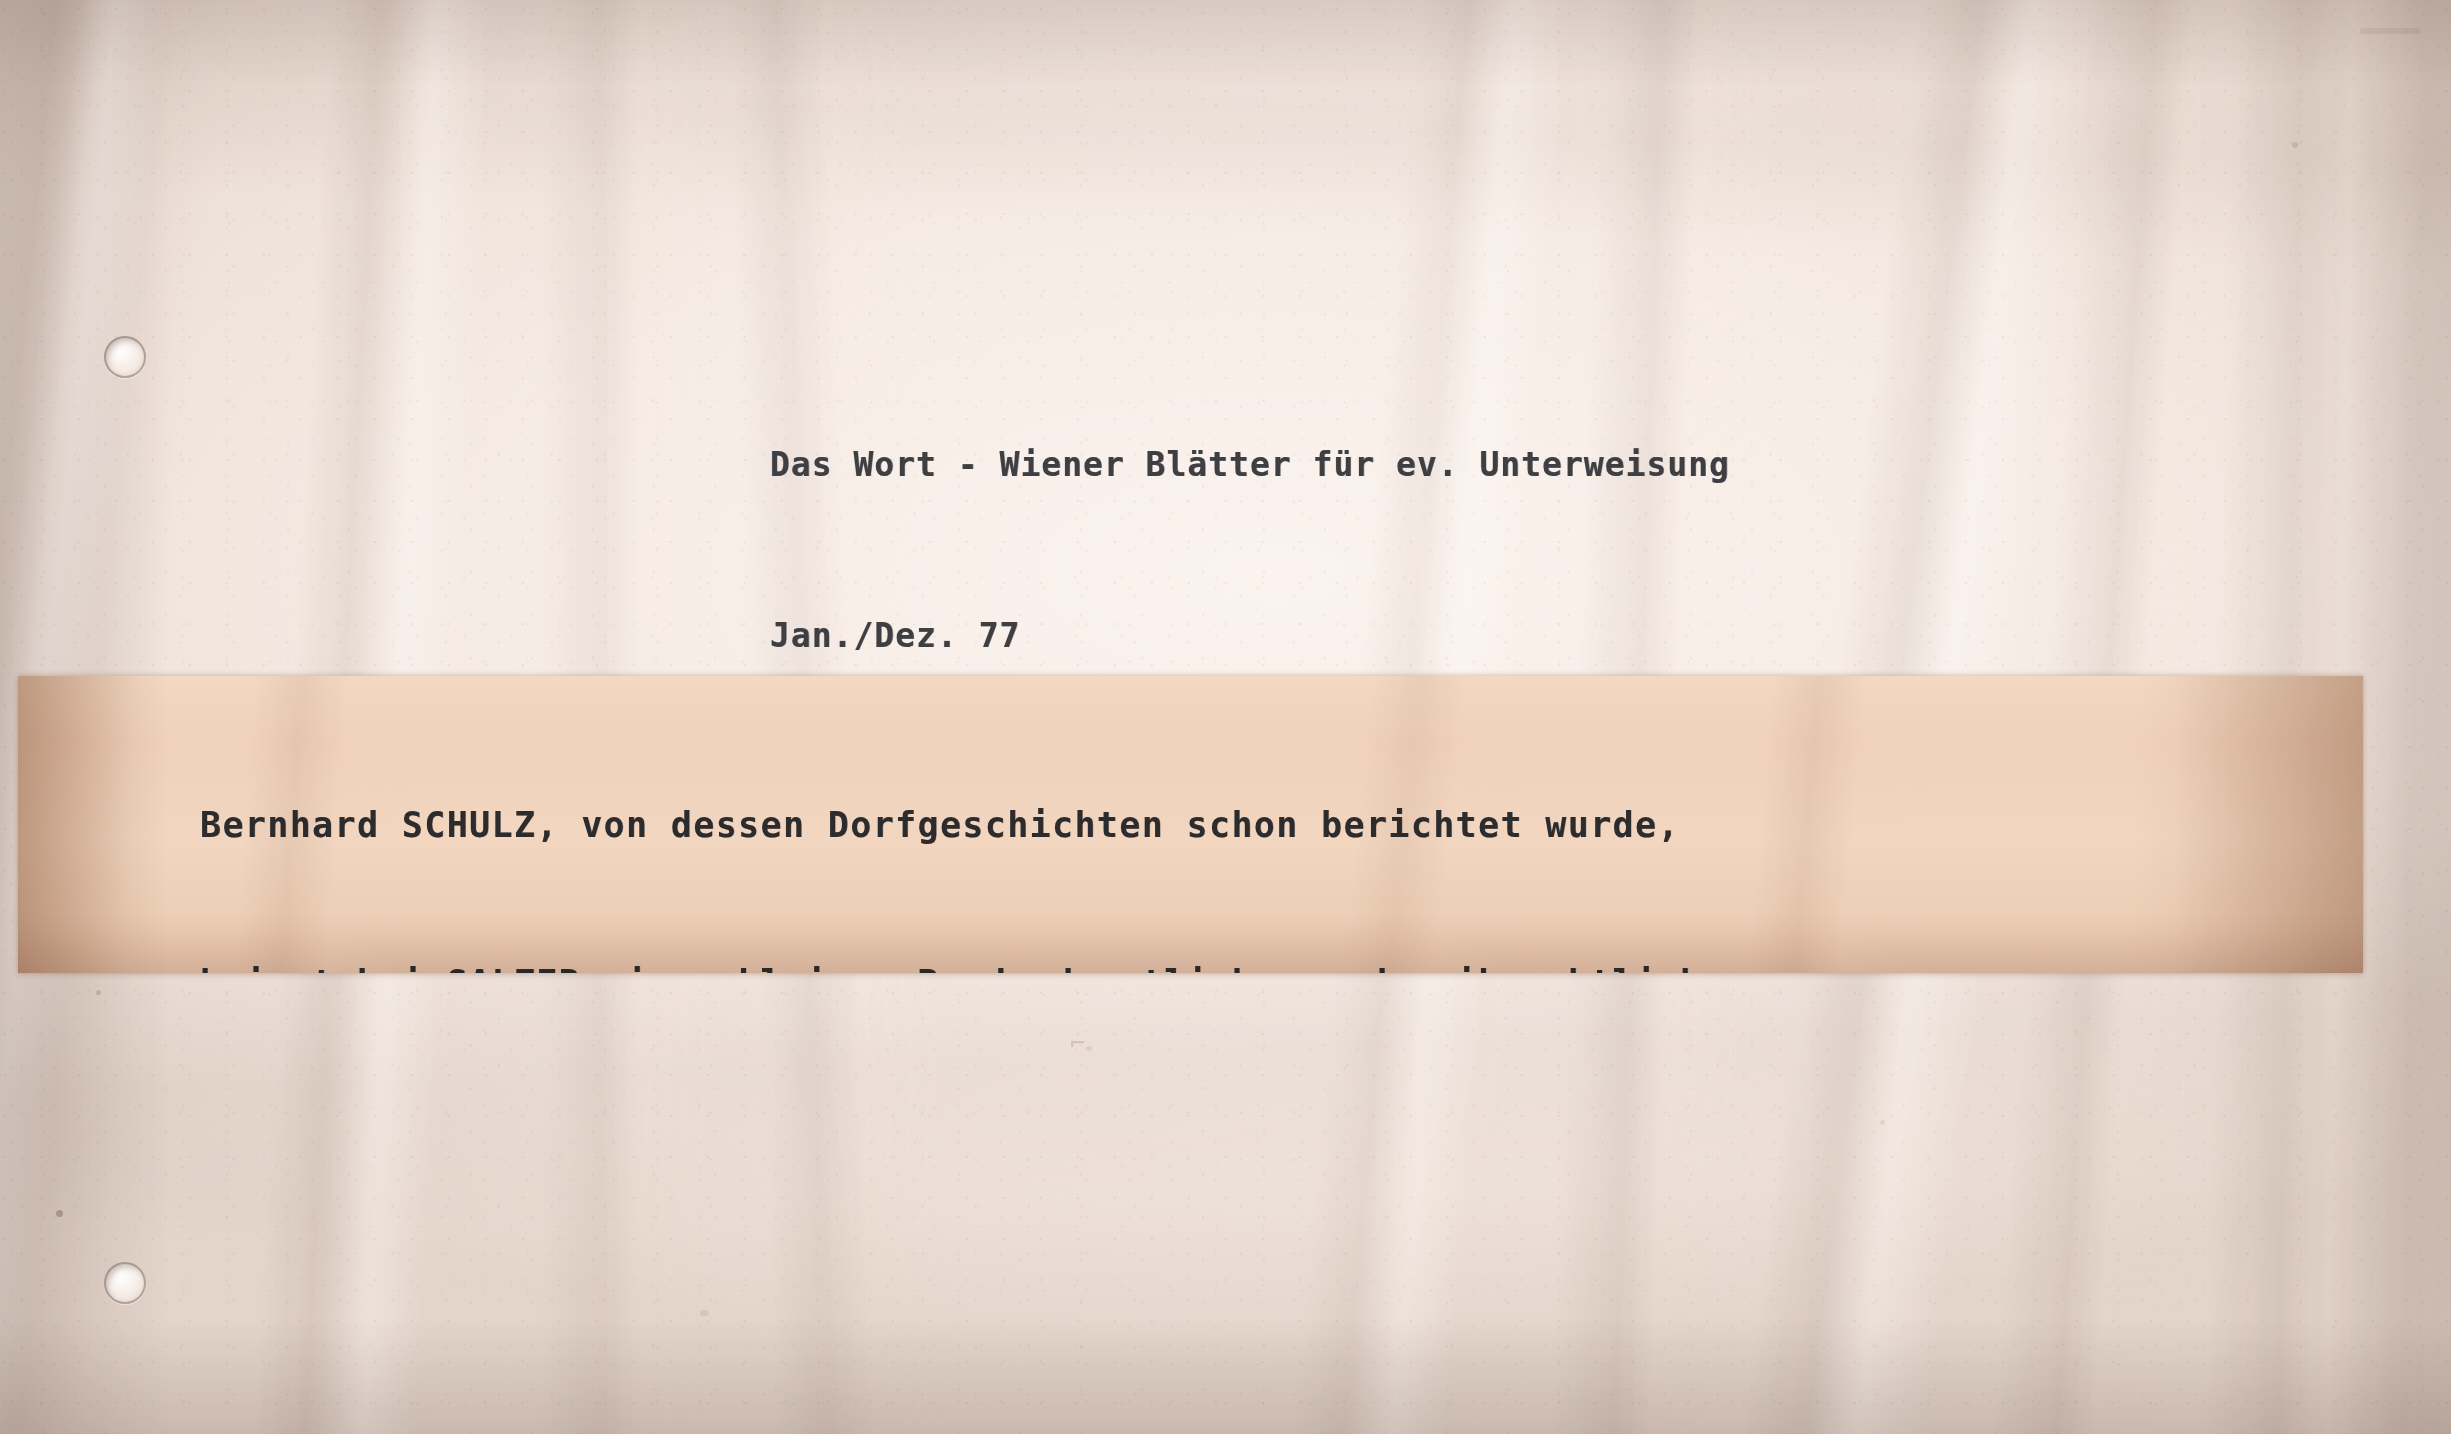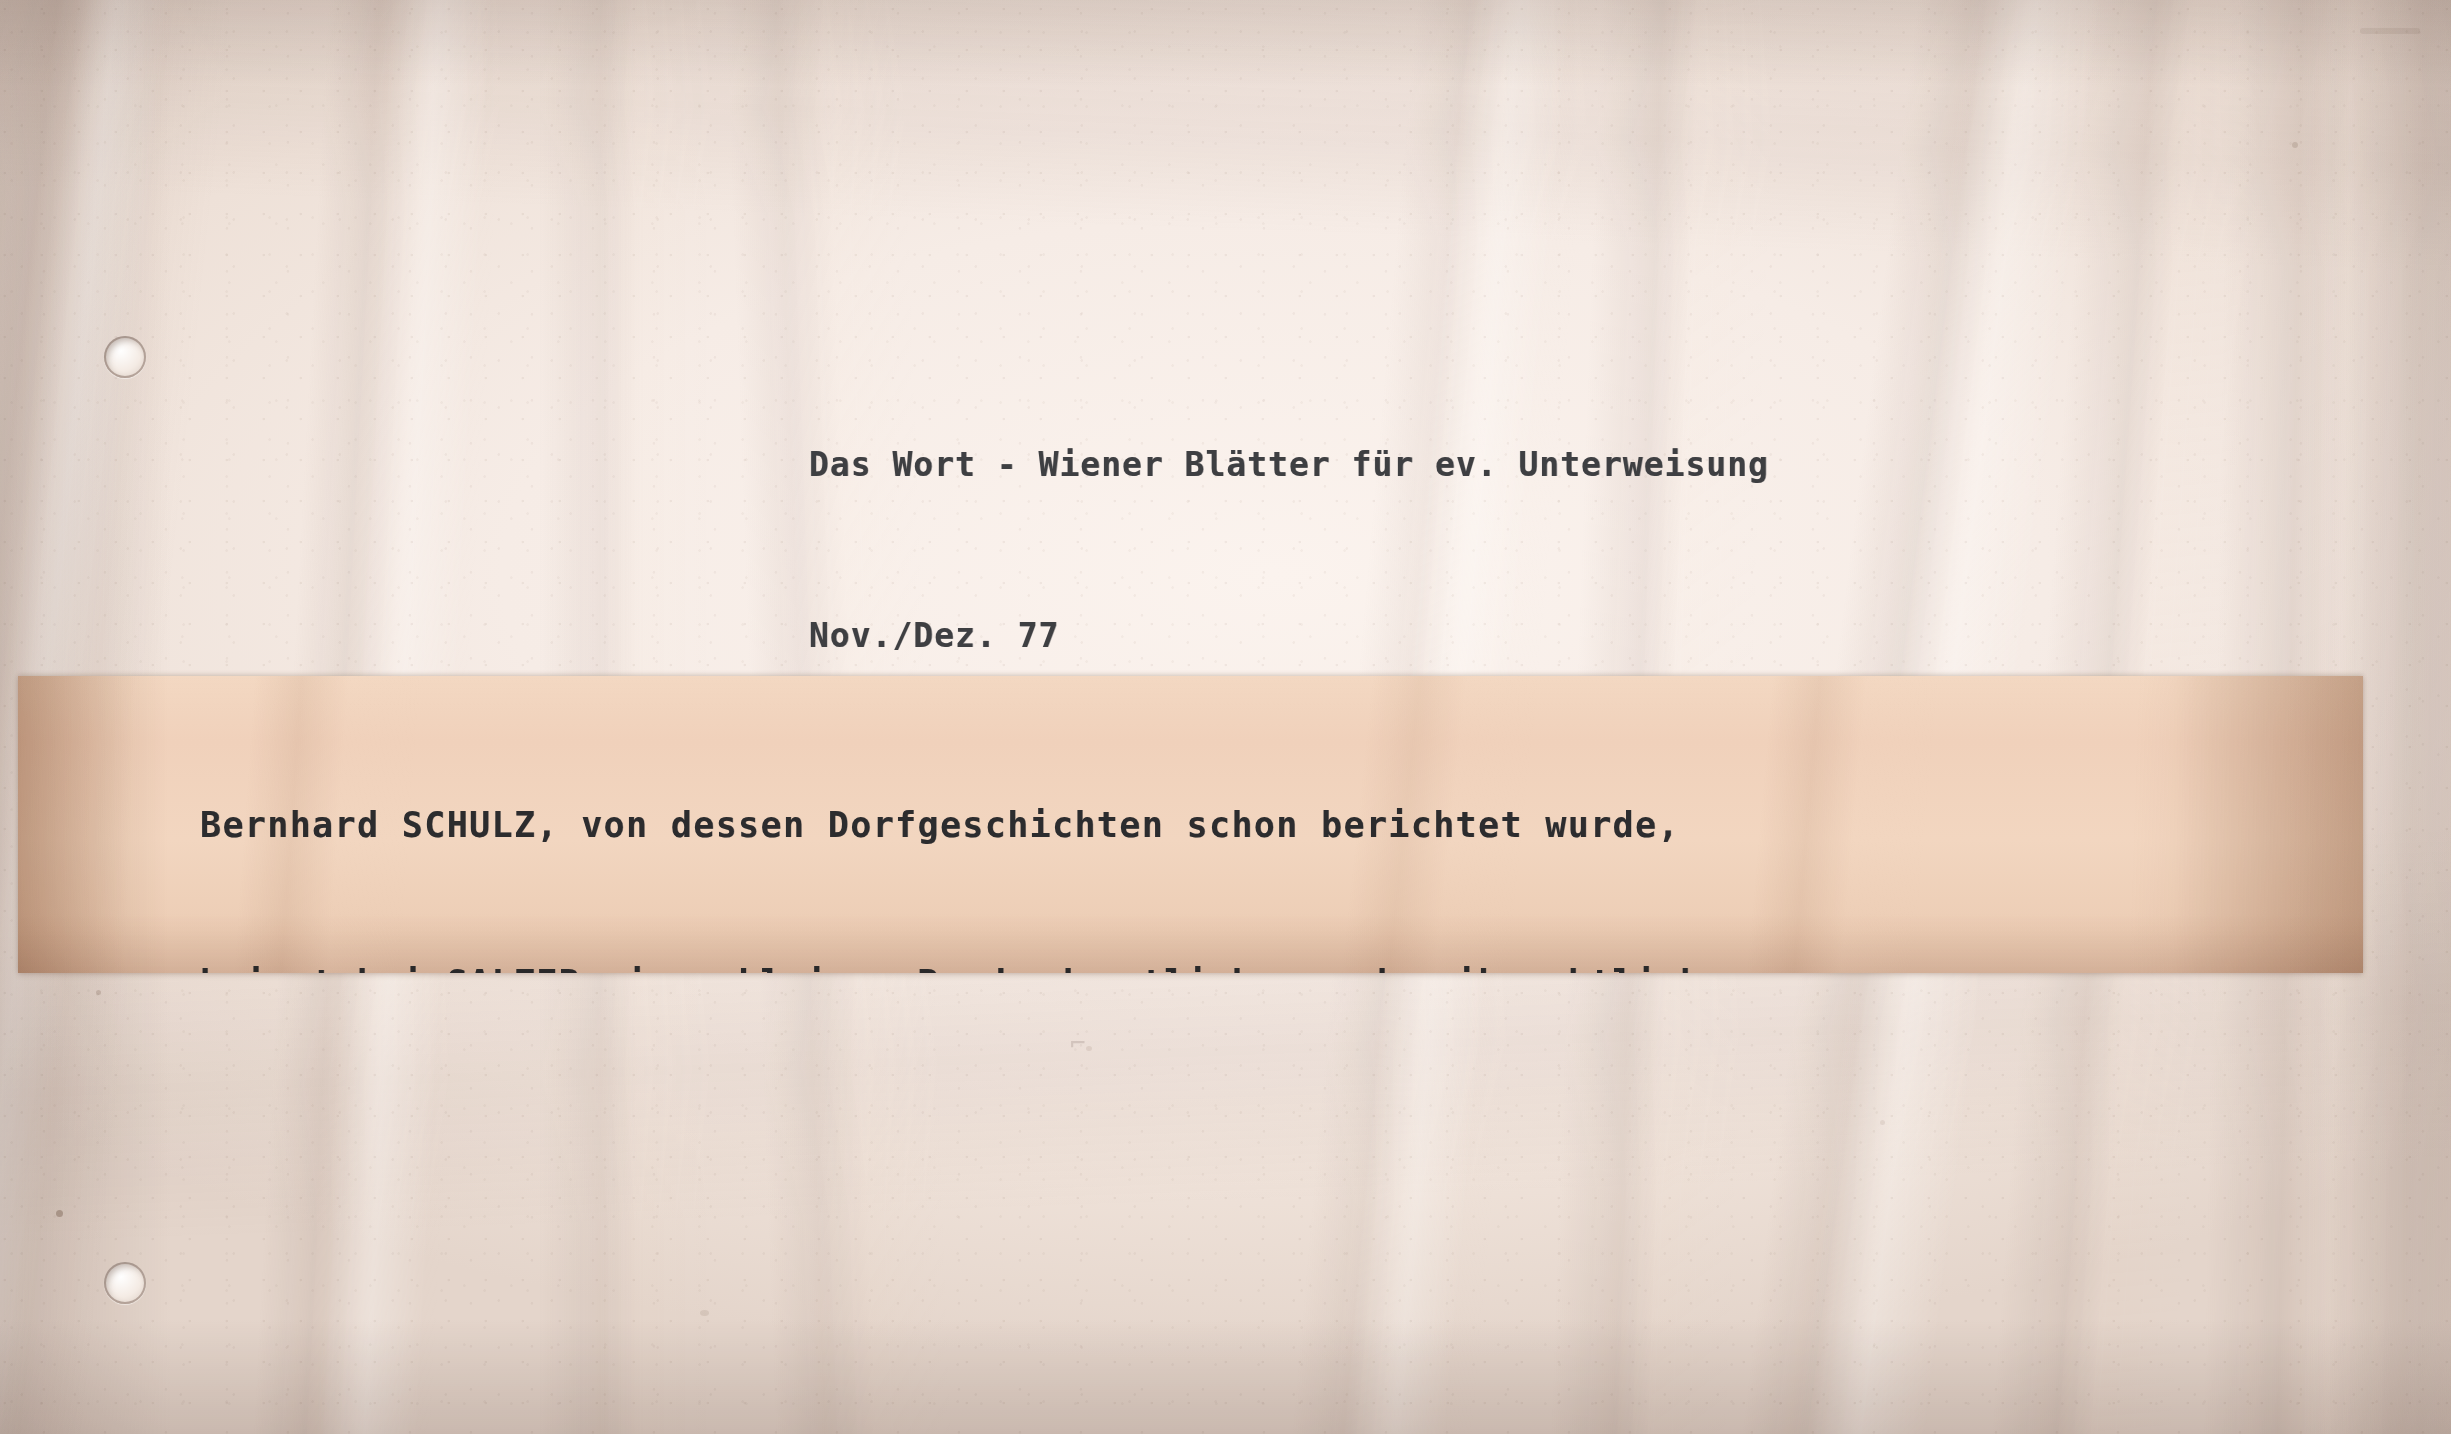--- a/index.html
+++ b/index.html
@@ -105,21 +105,21 @@
     top: 322px;
     font-family: "DejaVu Sans Mono", monospace;
     font-size: 33px;
     line-height: 57px;
     letter-spacing: 1.0px;
     color: #3e3f42;
     font-weight: 700;
     text-shadow: 0.6px 0.4px 0 rgba(70,70,75,0.45), -0.4px -0.3px 0 rgba(90,90,95,0.22);
     white-space: pre;
   }
-  .typed-header .line { display: block; margin-left: 39px; }
+  .typed-header .line { display: block; }
 
   
   .clipping {
     position: absolute;
     left: 18px;
     top: 676px;
     width: 2345px;
     height: 297px;
     background:
       linear-gradient(180deg, #f3d8c2 0%, #f0d1bb 22%, #f2d6c0 55%, #eccdb5 86%, #e3c2ab 100%);
@@ -199,21 +199,21 @@
   <div class="speck" style="left:700px; top:1310px; width:9px; height:6px; opacity:.35;"></div>
   <div class="speck" style="left:1086px; top:1046px; width:6px; height:5px; opacity:.35;"></div>
   <div class="speck" style="left:1880px; top:1120px; width:5px; height:5px; opacity:.3;"></div>
   <div class="speck" style="left:2360px; top:28px; width:60px; height:6px; border-radius:3px; opacity:.28;"></div>
 
   <div class="punch-hole" style="left:104px; top:336px;"></div>
   <div class="punch-hole" style="left:104px; top:1262px;"></div>
 
   <div class="typed-header">
     <span class="line">Das Wort - Wiener Blätter für ev. Unterweisung</span>
-    <span class="line">Nov./Dez. 77</span>
+    <span class="line">Jan./Dez. 77</span>
   </div>
 
   <div class="clipping">
     <div class="clip-dark-left"></div>
     <div class="clip-dark-right"></div>
     <div class="clip-text">
       <span class="line">Bernhard SCHULZ, von dessen Dorfgeschichten schon berichtet wurde,</span>
       <span class="line">bringt bei SALZER einen kleinen Band adventlicher und weihnachtlicher</span>
       
       

